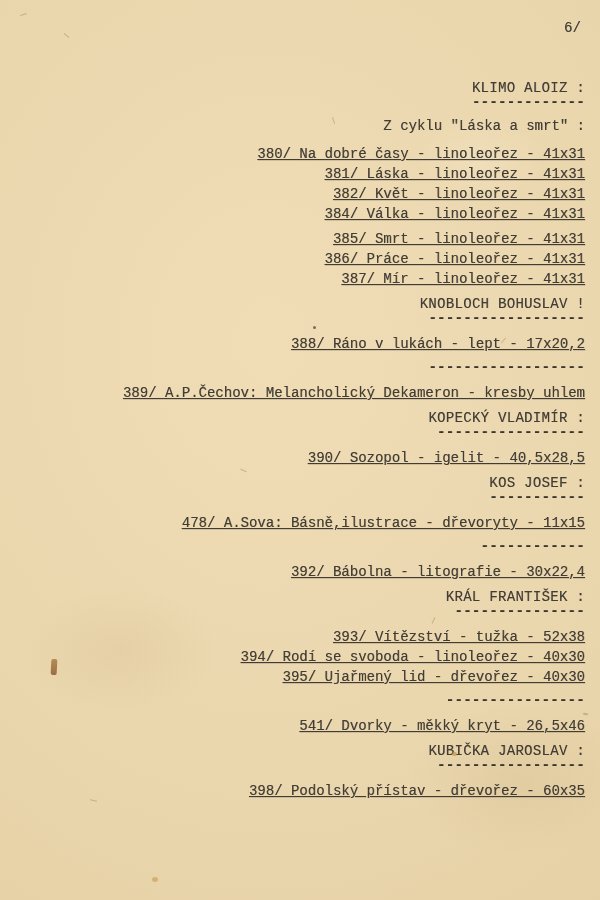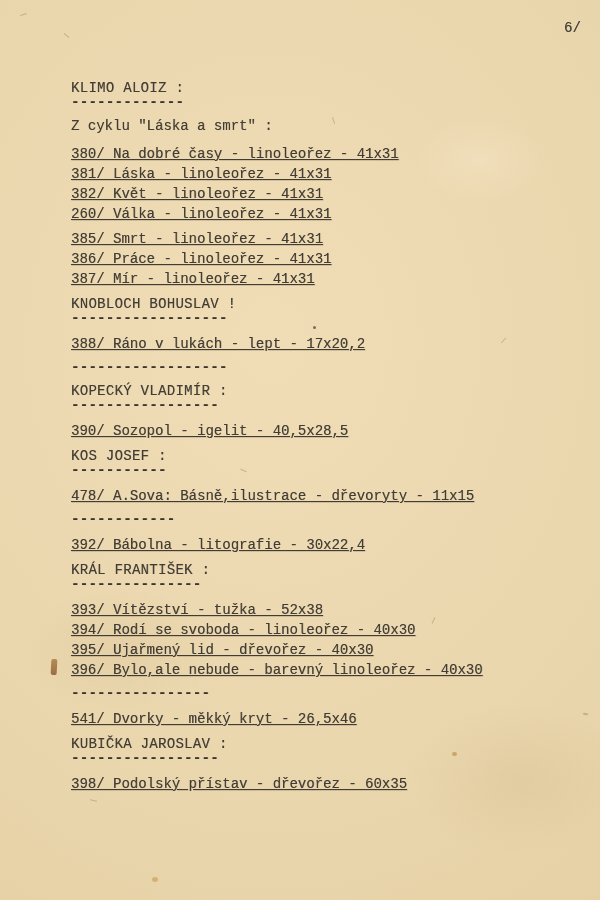--- a/index.html
+++ b/index.html
@@ -32,21 +32,22 @@
     white-space: pre;
   }
   .content {
     position: absolute;
     left: 55px;
     top: 80px;
     width: 530px;
     font-size: 14px;
   }
   section.artist-section {
-    margin: 0 0 7px 16px;
+    margin: 0 0 7px 8px;
+    text-align: right;
   }
   .heading {
     line-height: 16px;
     letter-spacing: 0.3px;
     white-space: pre;
   }
   .dashes {
     line-height: 12px;
     letter-spacing: 0.3px;
     font-weight: bold;
@@ -132,32 +133,33 @@
   <div class="page-number inked">6/</div>
 
   <div class="content inked" id="content">
       <section class="artist-section">
     <div class="heading">KLIMO ALOIZ :</div>
     <div class="dashes">-------------</div>
   <div class="intro">Z cyklu "Láska a smrt" :</div>
         <div class="entry">380/ Na dobré časy - linoleořez - 41x31</div>
         <div class="entry">381/ Láska - linoleořez - 41x31</div>
         <div class="entry">382/ Květ - linoleořez - 41x31</div>
-        <div class="entry">260/ Válka - linoleořez - 41x31</div>
+        <div class="entry">384/ Válka - linoleořez - 41x31</div>
         <div class="entry gap">385/ Smrt - linoleořez - 41x31</div>
         <div class="entry">386/ Práce - linoleořez - 41x31</div>
         <div class="entry">387/ Mír - linoleořez - 41x31</div>
       </section>
       <section class="artist-section">
     <div class="heading">KNOBLOCH BOHUSLAV !</div>
     <div class="dashes">------------------</div>
   <div class="entry">388/ Ráno v lukách - lept - 17x20,2</div>
       </section>
       <section class="artist-section">
     <div class="dashes">------------------</div>
+  <div class="entry">389/ A.P.Čechov: Melancholický Dekameron - kresby uhlem</div>
       </section>
       <section class="artist-section">
     <div class="heading">KOPECKÝ VLADIMÍR :</div>
     <div class="dashes">-----------------</div>
   <div class="entry">390/ Sozopol - igelit - 40,5x28,5</div>
       </section>
       <section class="artist-section">
     <div class="heading">KOS JOSEF :</div>
     <div class="dashes">-----------</div>
   <div class="entry">478/ A.Sova: Básně,ilustrace - dřevoryty - 11x15</div>
@@ -165,21 +167,20 @@
       <section class="artist-section">
     <div class="dashes">------------</div>
   <div class="entry">392/ Bábolna - litografie - 30x22,4</div>
       </section>
       <section class="artist-section">
     <div class="heading">KRÁL FRANTIŠEK :</div>
     <div class="dashes">---------------</div>
   <div class="entry">393/ Vítězství - tužka - 52x38</div>
         <div class="entry">394/ Rodí se svoboda - linoleořez - 40x30</div>
         <div class="entry">395/ Ujařmený lid - dřevořez - 40x30</div>
-        <div class="entry">396/ Bylo,ale nebude - barevný linoleořez - 40x30</div>
       </section>
       <section class="artist-section">
     <div class="dashes">----------------</div>
   <div class="entry">541/ Dvorky - měkký kryt - 26,5x46</div>
       </section>
       <section class="artist-section">
     <div class="heading">KUBIČKA JAROSLAV :</div>
     <div class="dashes">-----------------</div>
   <div class="entry">398/ Podolský přístav - dřevořez - 60x35</div>
       </section>

